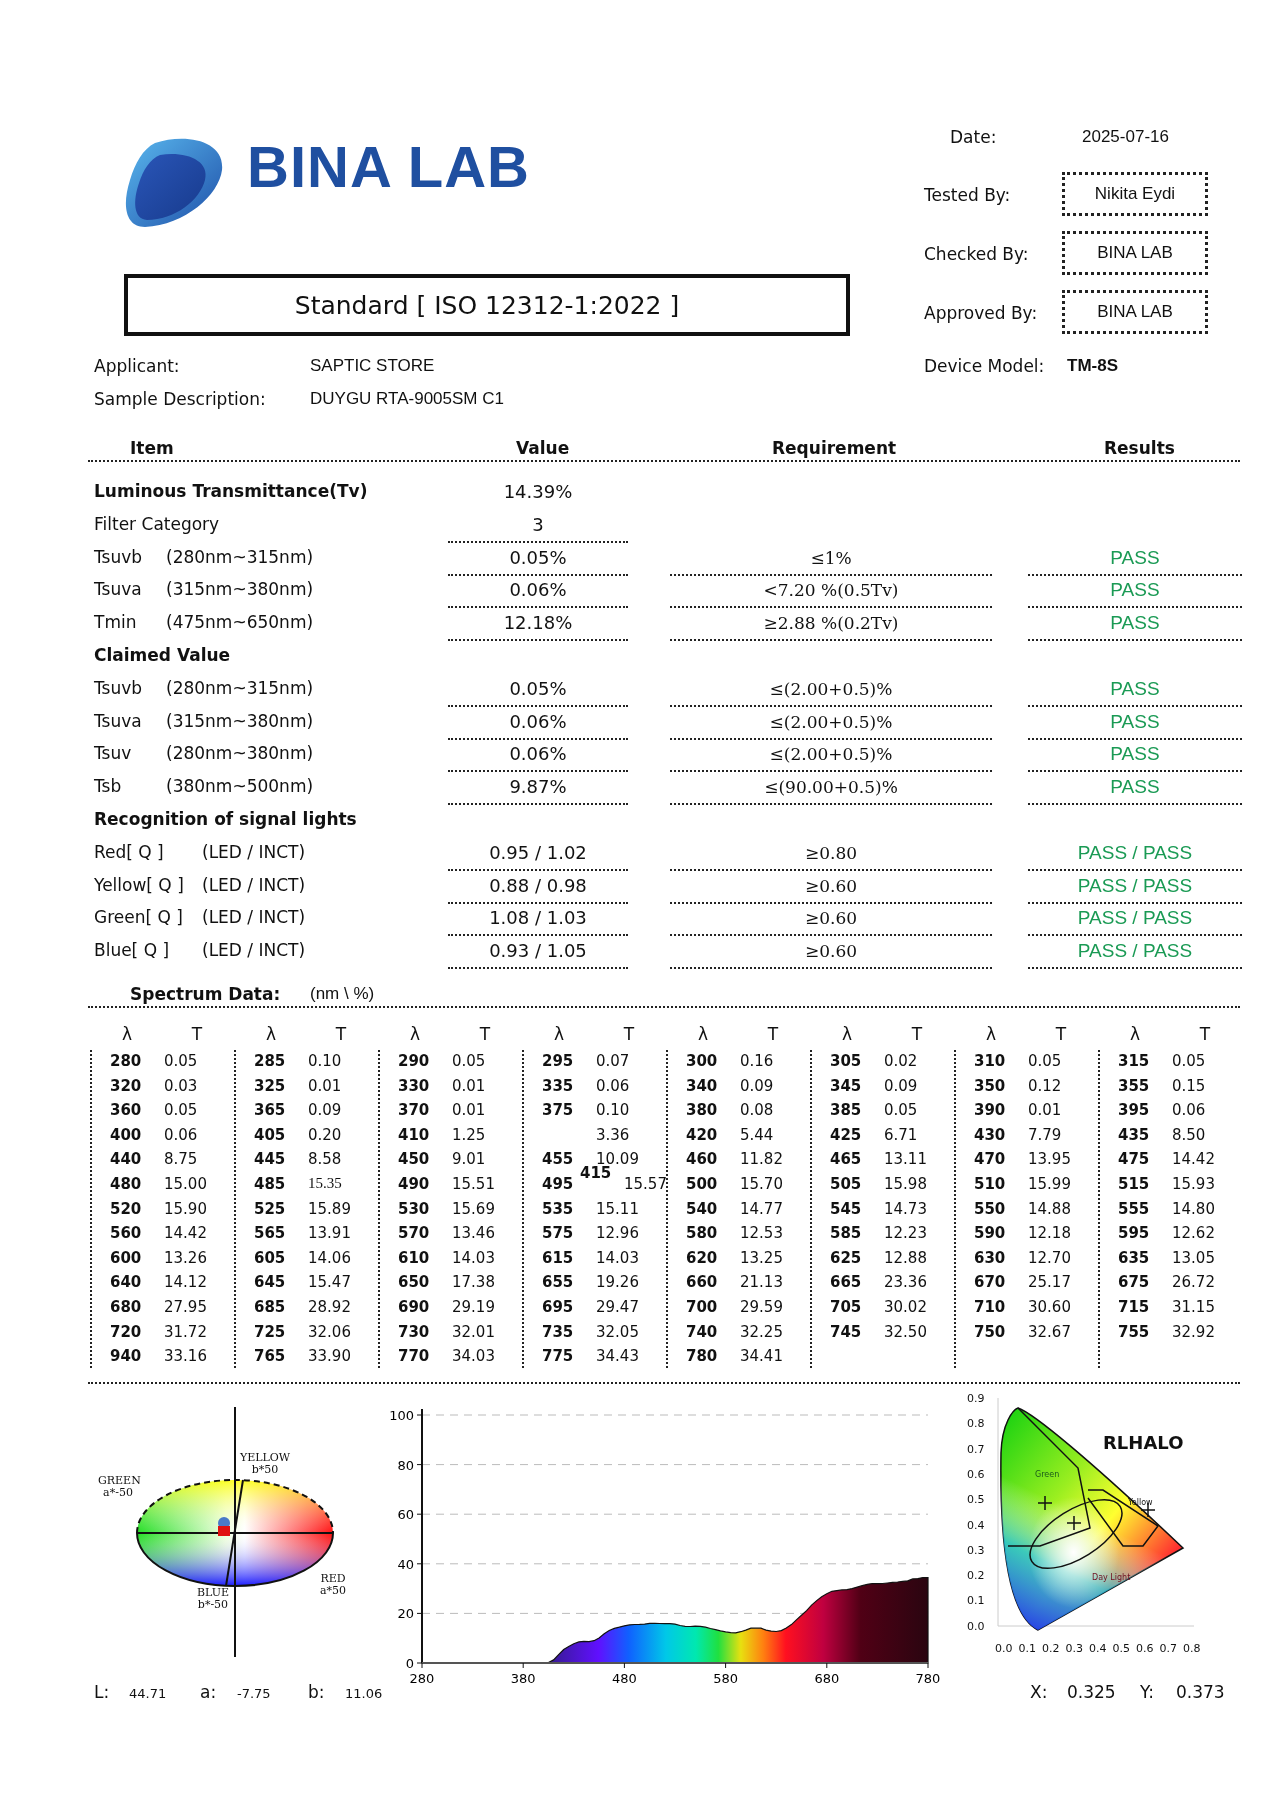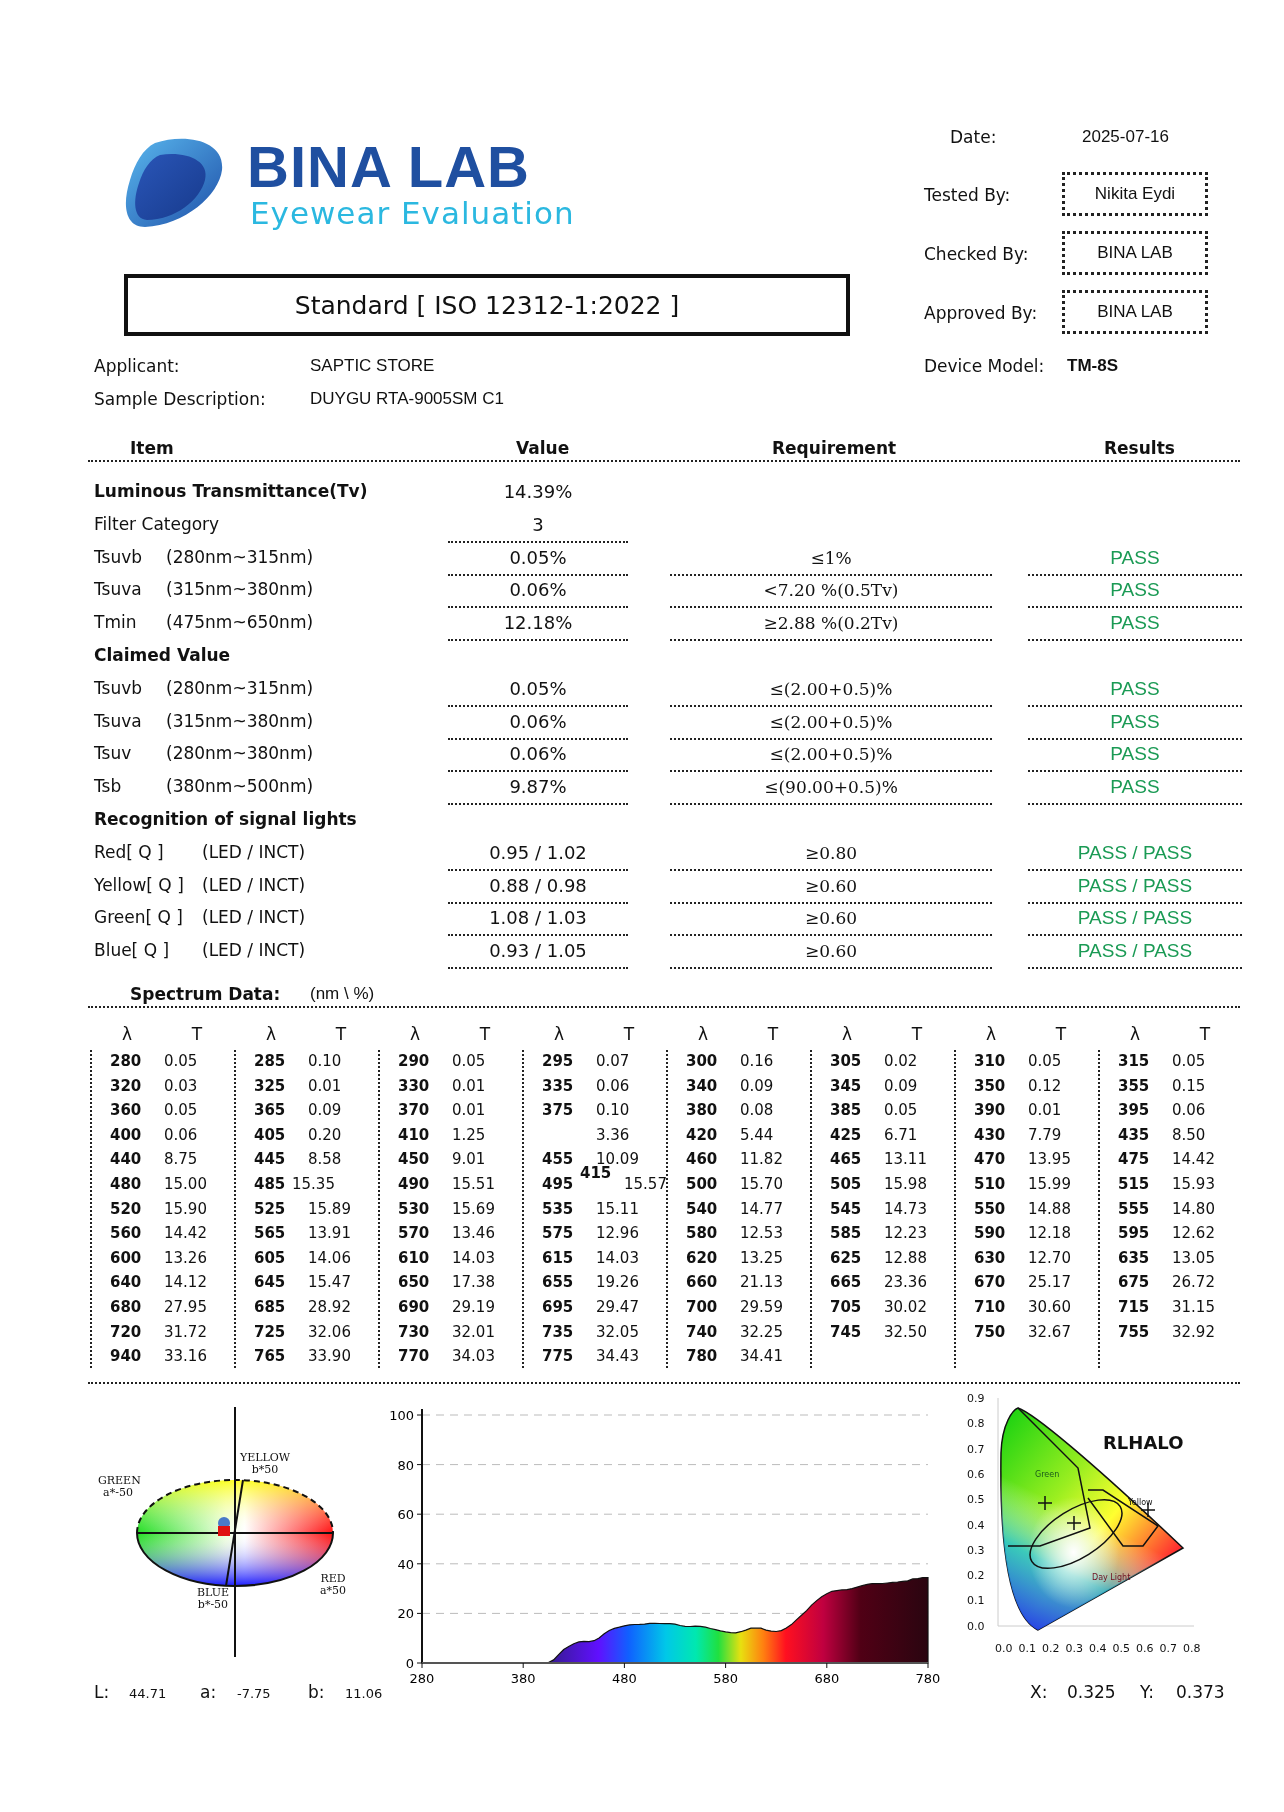--- a/index.html
+++ b/index.html
@@ -37,21 +37,20 @@
         </linearGradient>
       <linearGradient id="lg2" x1="0" y1="0" x2="1" y2="1">
           <stop offset="0" stop-color="#2a56b8"></stop>
           <stop offset="1" stop-color="#173a8c"></stop>
         </linearGradient>
     </defs>
     <path d="M30 8 C 60 -2, 100 5, 97 35 C 94 60, 60 90, 20 92 C 0 92, -3 70, 5 45 C 10 28, 18 14, 30 8 Z" fill="url(#lg1)"></path>
     <path d="M35 20 C 60 16, 85 25, 80 45 C 75 65, 50 85, 22 85 C 8 84, 8 65, 14 48 C 18 35, 25 24, 35 20 Z" fill="url(#lg2)"></path>
   </svg>
   <div class="abs logo-word" style="left:122px;top:-2px;">BINA LAB</div>
-  <div class="abs logo-sub" style="left:125px;top:60px;">Eyewear Evaluation</div>
 </div>
 
 <div class="abs std-box">Standard [ ISO 12312-1:2022 ]</div>
 
 <div class="abs meta-label" style="left:950px;top:127px;">Date:</div>
 <div class="abs meta-val" style="left:1082px;top:127px;">2025-07-16</div>
 
 <div class="abs meta-label" style="left:924px;top:185px;">Tested By:</div>
 <div class="abs dash-box" style="left:1062px;top:172px;">Nikita Eydi</div>
 
@@ -243,21 +242,21 @@
     <div class="spec-t" style="left:308px;top:1052px;">0.10</div>
     <div class="spec-wl" style="left:254px;top:1077px;">325</div>
     <div class="spec-t" style="left:308px;top:1077px;">0.01</div>
     <div class="spec-wl" style="left:254px;top:1101px;">365</div>
     <div class="spec-t" style="left:308px;top:1101px;">0.09</div>
     <div class="spec-wl" style="left:254px;top:1126px;">405</div>
     <div class="spec-t" style="left:308px;top:1126px;">0.20</div>
     <div class="spec-wl" style="left:254px;top:1150px;">445</div>
     <div class="spec-t" style="left:308px;top:1150px;">8.58</div>
     <div class="spec-wl" style="left:254px;top:1175px;">485</div>
-    <div class="spec-t" style="left:292px;top:1175px;">15.35</div>
+    <div class="spec-t" style="left:308px;top:1175px;font-family:Liberation Serif, serif;">15.35</div>
     <div class="spec-wl" style="left:254px;top:1200px;">525</div>
     <div class="spec-t" style="left:308px;top:1200px;">15.89</div>
     <div class="spec-wl" style="left:254px;top:1224px;">565</div>
     <div class="spec-t" style="left:308px;top:1224px;">13.91</div>
     <div class="spec-wl" style="left:254px;top:1249px;">605</div>
     <div class="spec-t" style="left:308px;top:1249px;">14.06</div>
     <div class="spec-wl" style="left:254px;top:1273px;">645</div>
     <div class="spec-t" style="left:308px;top:1273px;">15.47</div>
     <div class="spec-wl" style="left:254px;top:1298px;">685</div>
     <div class="spec-t" style="left:308px;top:1298px;">28.92</div>

